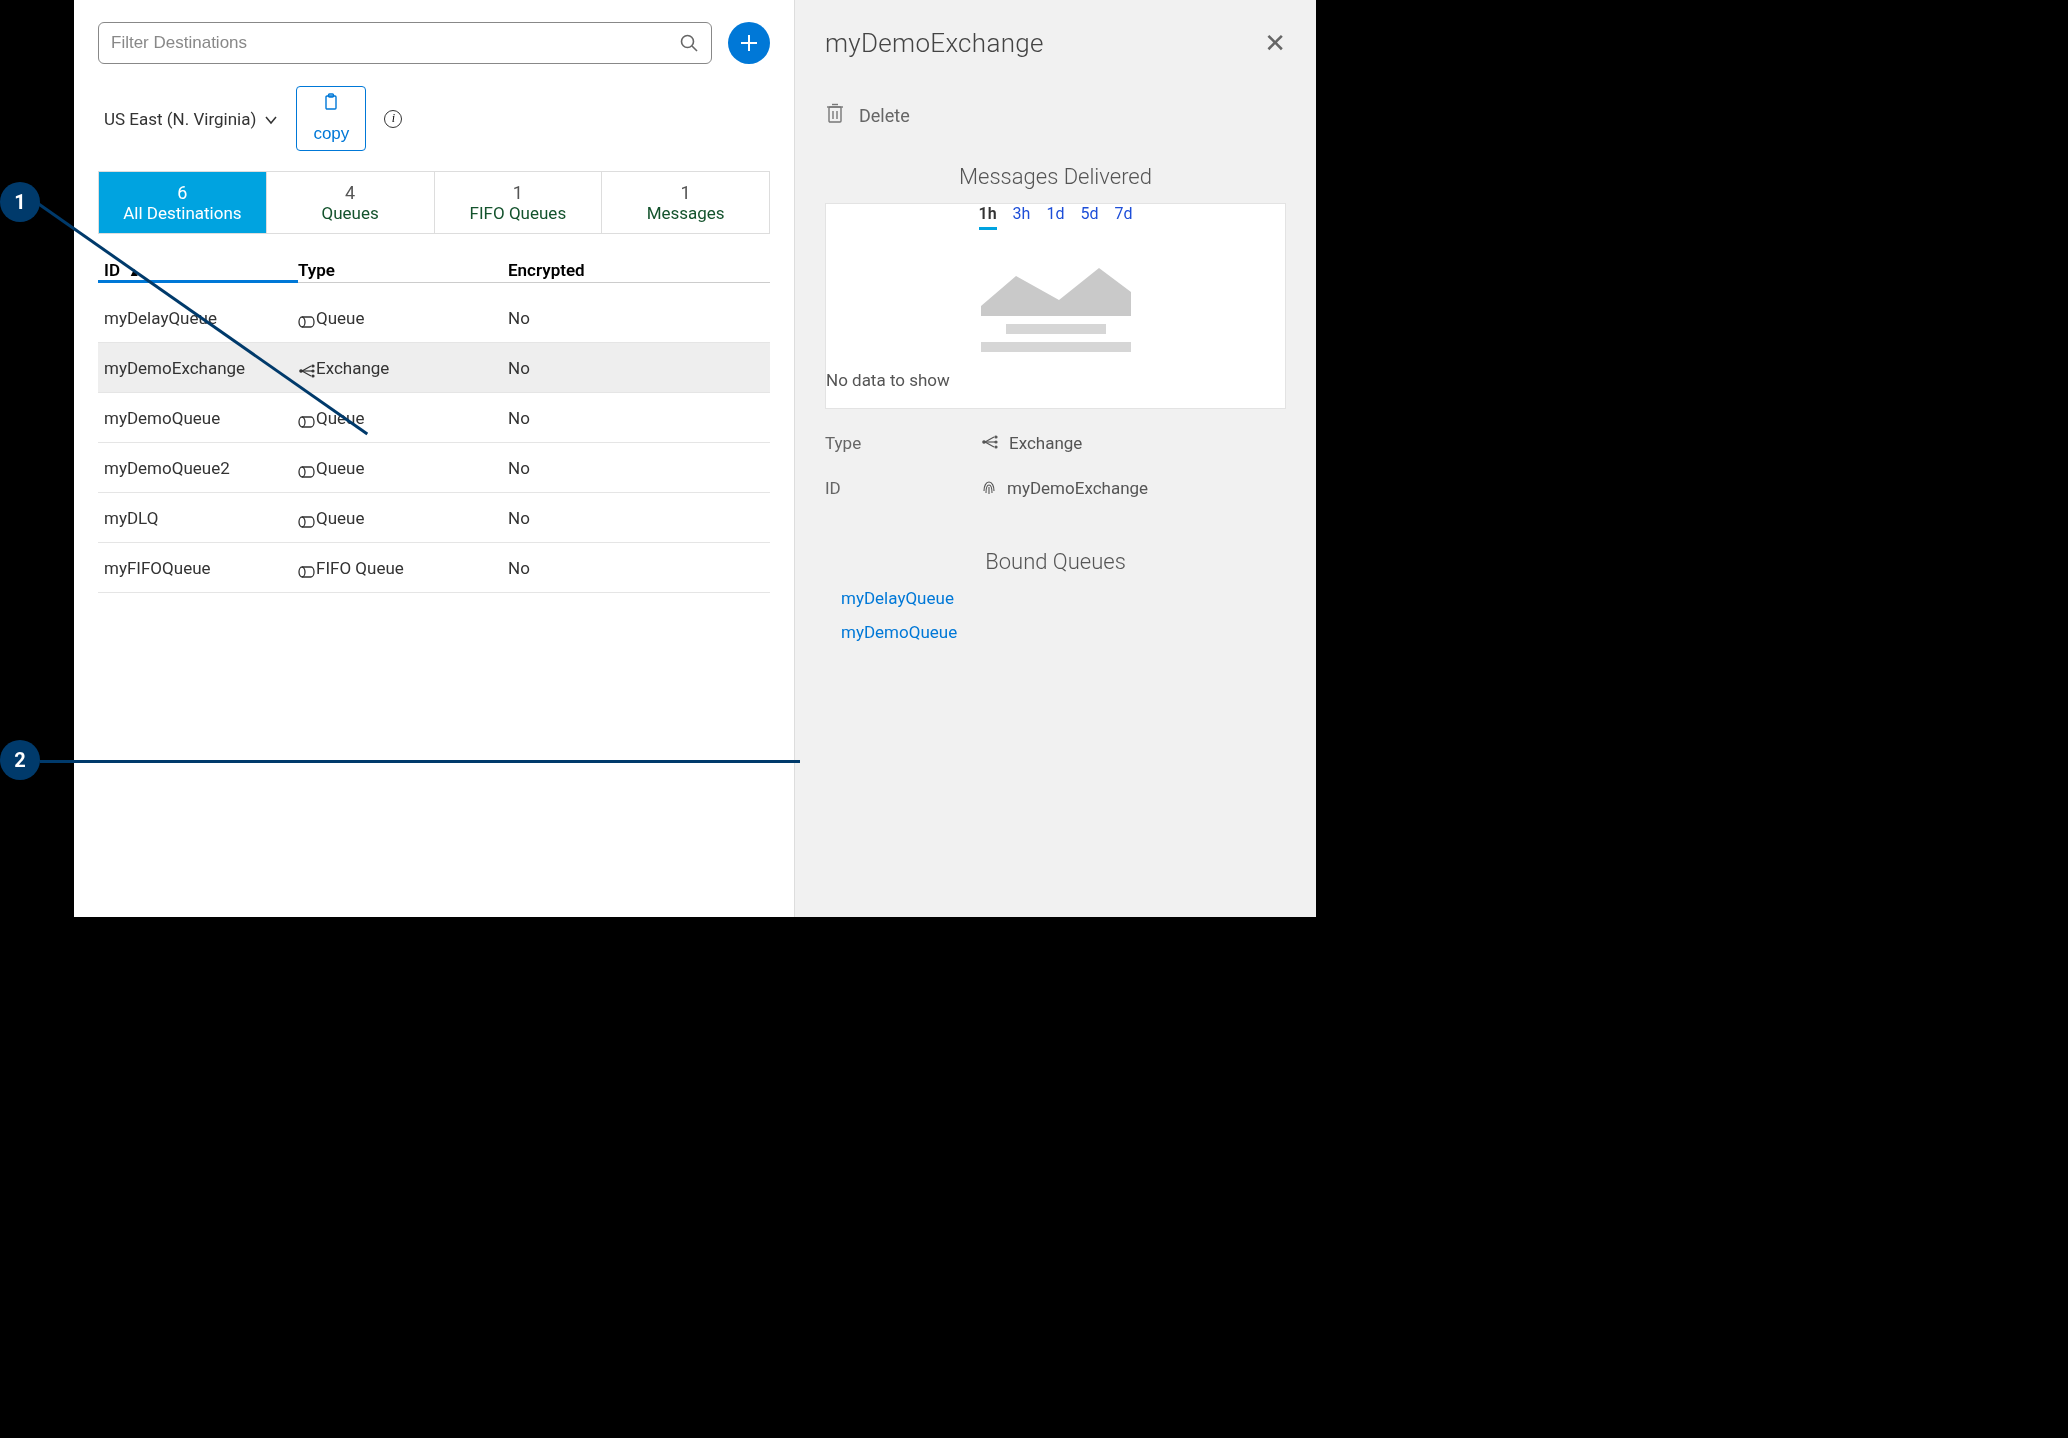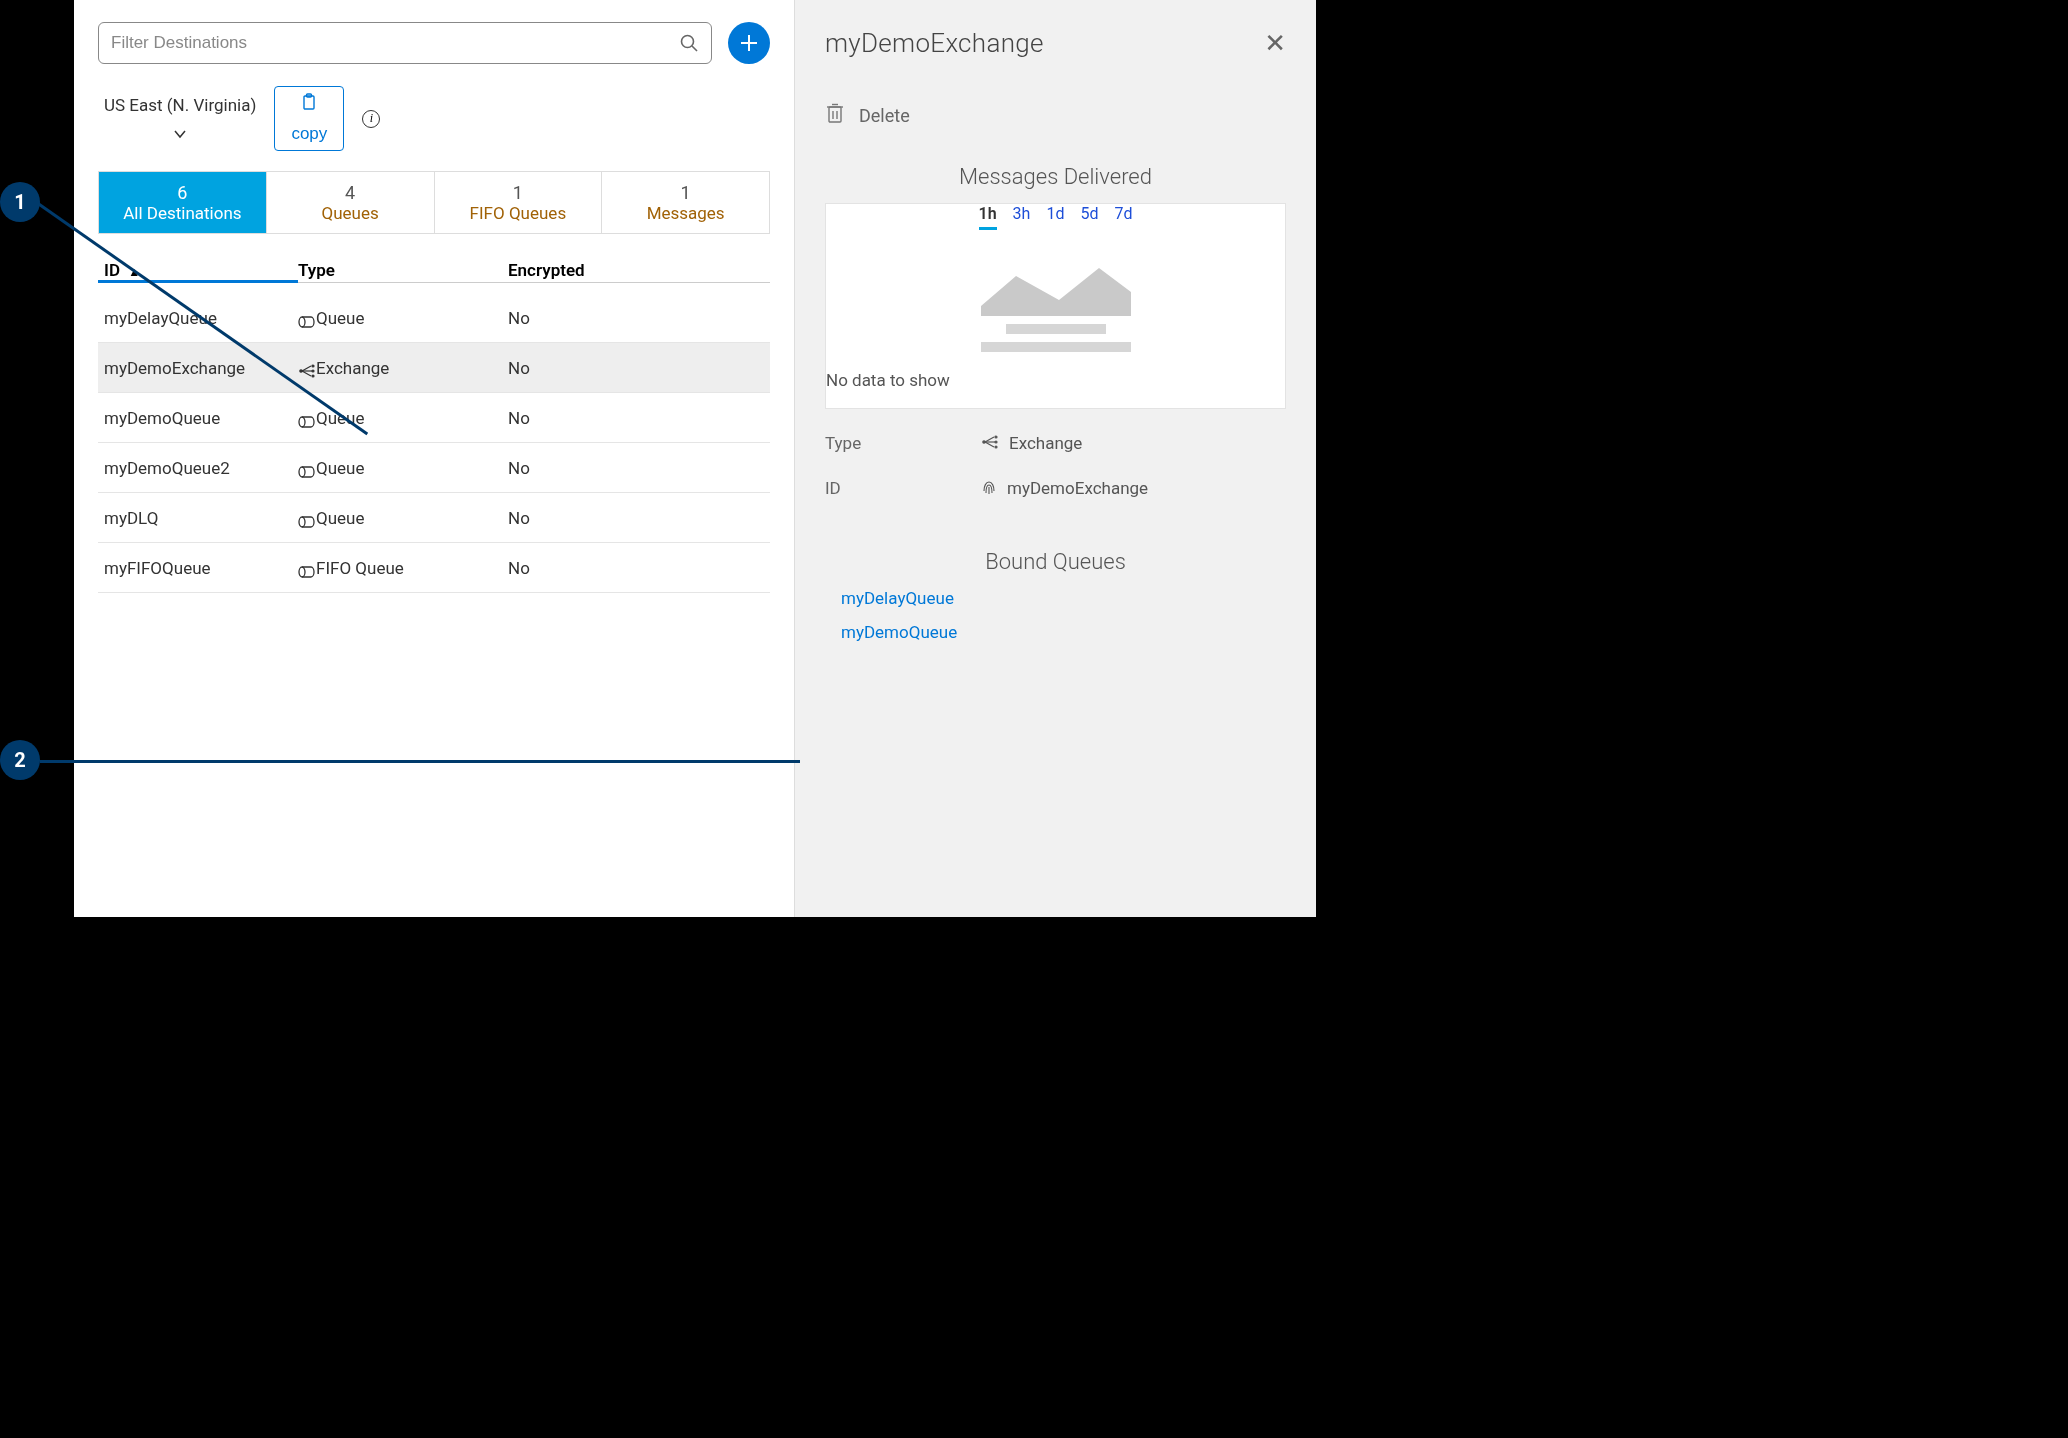--- a/index.html
+++ b/index.html
@@ -65,21 +65,20 @@
     margin-bottom: 20px;
     padding-left: 6px;
   }
   .region-select {
     display: flex;
     align-items: center;
     gap: 8px;
     font-size: 17px;
     color: #333;
     cursor: pointer;
-    flex-direction: column;
   }
   .copy-btn {
     border: 1px solid #0078d7;
     border-radius: 4px;
     padding: 6px 16px;
     color: #0078d7;
     font-size: 17px;
     display: flex;
     align-items: center;
     gap: 8px;
@@ -105,21 +104,21 @@
   }
   .tab {
     flex: 1;
     text-align: center;
     padding: 10px 0;
     border-right: 1px solid #ddd;
     cursor: pointer;
   }
   .tab:last-child { border-right: none; }
   .tab .tab-count { font-size: 18px; color: #555; }
-  .tab .tab-label { font-size: 17px; color: #a16207; }
+  .tab .tab-label { font-size: 17px; color: #14532d; }
   .tab.active { background: #00a3e0; }
   .tab.active .tab-count, .tab.active .tab-label { color: #fff; }
   .table-wrap { margin-top: 26px; }
   .thead {
     display: flex;
     font-weight: 600;
     font-size: 17px;
     padding-bottom: 10px;
   }
   .col-id { width: 200px; padding-left: 6px; }

